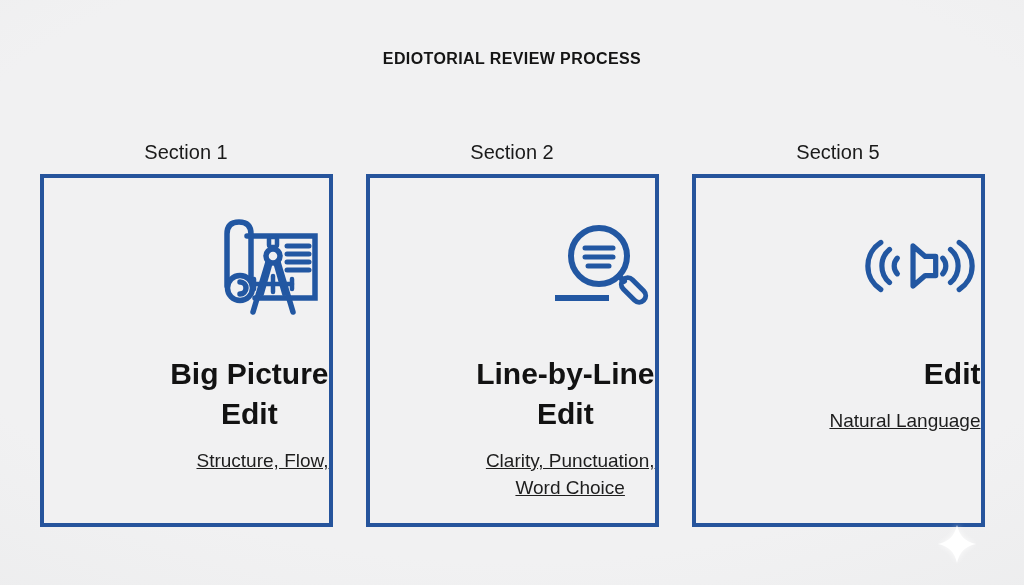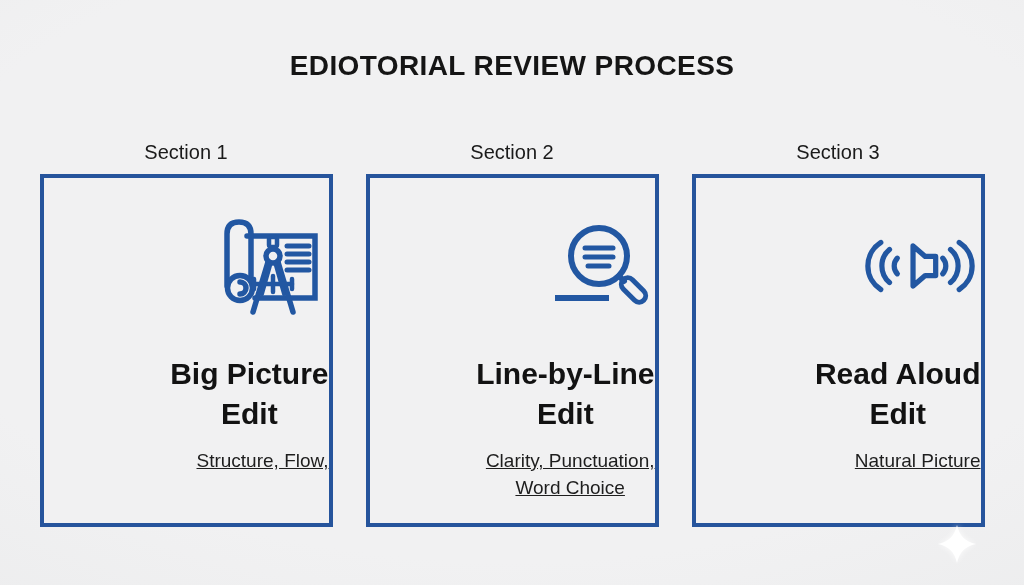--- a/index.html
+++ b/index.html
@@ -10,21 +10,21 @@
   }
   html,body{margin:0;padding:0;}
   body{
     width:1024px;height:585px;position:relative;overflow:hidden;
     font-family:"Liberation Sans","DejaVu Sans",sans-serif;
     background:radial-gradient(130% 120% at 50% 42%, #f1f1f2 45%, #e5e6e7 100%);
     color:var(--text-color);
   }
   .page-title{
     position:absolute;top:50px;left:0;right:0;
-    text-align:center;font-size:28px;font-weight:700;
+    text-align:center;font-size:16px;font-weight:700;
     letter-spacing:.4px;color:#151515;
   }
   .sections{
     position:absolute;top:141px;left:0;width:100%;
     display:flex;justify-content:center;gap:33px;
   }
   .section{display:flex;flex-direction:column;align-items:center;}
   .section-label{font-size:20px;line-height:22px;color:#1a1a1a;margin-bottom:11px;}
   .card{
     width:293px;height:353px;box-sizing:border-box;
@@ -121,41 +121,40 @@
         <span class="line">Edit</span>
       </div>
       <div class="card-sub">
         <span class="line">Clarity, Punctuation,</span>
         <span class="line">Word Choice</span>
       </div>
     </div>
   </div>
 
   <div class="section">
-    <div class="section-label">Section 3</div>
+    <div class="section-label">Section 5</div>
     <div class="card">
       <div class="icon-box">
         <svg width="122" height="70" viewBox="0 0 140 80">
           <g class="stroke-icon" stroke-width="6">
             <path d="M62 17 L76 29 H88 V51 H76 L62 63 Z"></path>
             <path d="M96 31 a13 13 0 0 1 0 18"></path>
             <path d="M105 21 a25 25 0 0 1 0 38"></path>
             <path d="M115 13 a32 32 0 0 1 0 54"></path>
             <path d="M44 31 a13 13 0 0 0 0 18"></path>
             <path d="M35 21 a25 25 0 0 0 0 38"></path>
             <path d="M25 13 a32 32 0 0 0 0 54"></path>
           </g>
         </svg>
       </div>
       <div class="card-title">
-        <span class="line">Read Aloud</span>
         <span class="line">Edit</span>
       </div>
       <div class="card-sub">
-        <span class="line">Natural Picture</span>
+        <span class="line">Natural Language</span>
       </div>
     </div>
   </div>
 
 </div>
 
 <svg class="sparkle" viewBox="0 0 38 38">
   <path d="M19 0 C21.5 11 27 16.5 38 19 C27 21.5 21.5 27 19 38 C16.5 27 11 21.5 0 19 C11 16.5 16.5 11 19 0 Z" fill="#ffffff" opacity="0.96"></path>
 </svg>
 

